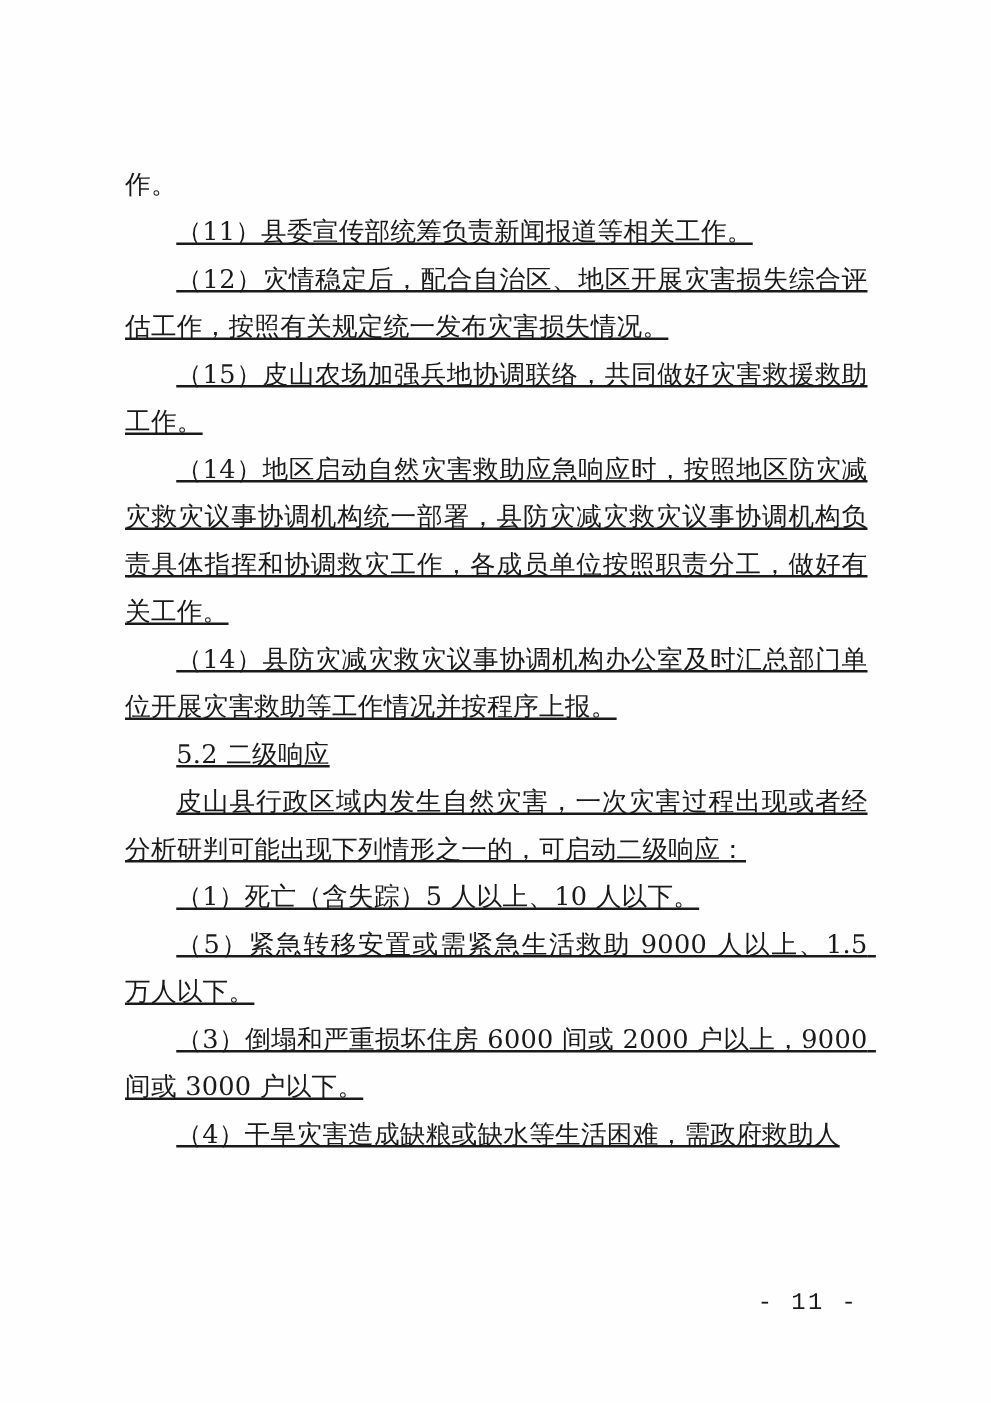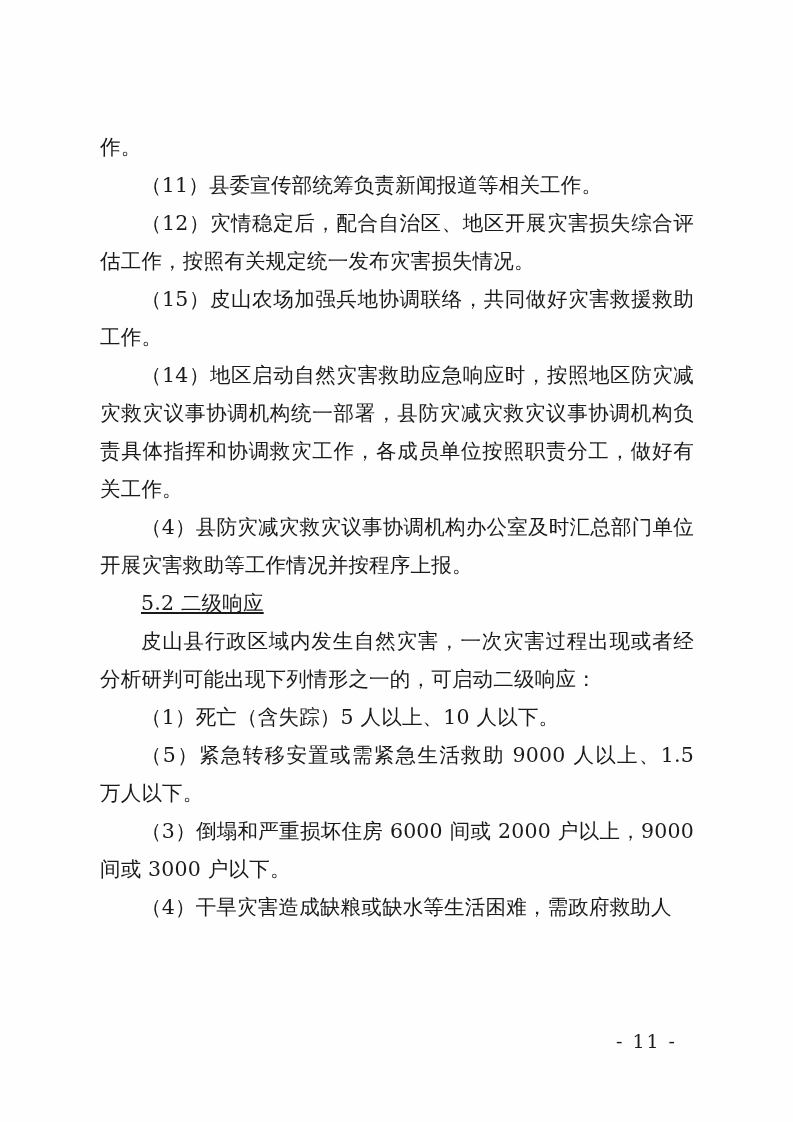--- a/index.html
+++ b/index.html
@@ -34,20 +34,21 @@
     line-height: 38px;
     text-align: justify;
     text-justify: inter-ideograph;
     letter-spacing: 0.2px;
     margin: 0;
     white-space: pre-wrap;
     word-break: break-all;
   }
   .indent {
     text-indent: 41px;
+    text-decoration: underline;
   }
   .noindent {
     text-indent: 0;
   }
   .heading {
     font-size: 20.5px;
     line-height: 38px;
     text-indent: 41px;
     margin: 0;
     letter-spacing: 0.2px;
@@ -60,34 +61,35 @@
     width: 793px;
     text-align: center;
     font-size: 19px;
     letter-spacing: 2px;
     color: #1a1a1a;
     font-family: "DejaVu Serif", "Liberation Serif", serif;
   }
   .pagenum-inner {
     display: inline-block;
     padding-left: 500px;
+    font-family: Liberation Mono, monospace;
   }
 </style>
 </head>
 <body>
 
 <div class="page">
   <div class="content">
 
     <p class="para noindent">作。</p>
     <p class="para indent">（11）县委宣传部统筹负责新闻报道等相关工作。</p>
     <p class="para indent">（12）灾情稳定后，配合自治区、地区开展灾害损失综合评估工作，按照有关规定统一发布灾害损失情况。</p>
     <p class="para indent">（15）皮山农场加强兵地协调联络，共同做好灾害救援救助工作。</p>
     <p class="para indent">（14）地区启动自然灾害救助应急响应时，按照地区防灾减灾救灾议事协调机构统一部署，县防灾减灾救灾议事协调机构负责具体指挥和协调救灾工作，各成员单位按照职责分工，做好有关工作。</p>
-    <p class="para indent">（4）县防灾减灾救灾议事协调机构办公室及时汇总部门单位开展灾害救助等工作情况并按程序上报。</p>
+    <p class="para indent">（14）县防灾减灾救灾议事协调机构办公室及时汇总部门单位开展灾害救助等工作情况并按程序上报。</p>
 
     <p class="heading">5.2 二级响应</p>
 
     <p class="para indent">皮山县行政区域内发生自然灾害，一次灾害过程出现或者经分析研判可能出现下列情形之一的，可启动二级响应：</p>
     <p class="para indent">（1）死亡（含失踪）5 人以上、10 人以下。</p>
     <p class="para indent">（5）紧急转移安置或需紧急生活救助 9000 人以上、1.5 万人以下。</p>
     <p class="para indent">（3）倒塌和严重损坏住房 6000 间或 2000 户以上，9000 间或 3000 户以下。</p>
     <p class="para indent">（4）干旱灾害造成缺粮或缺水等生活困难，需政府救助人</p>
 
   </div>

